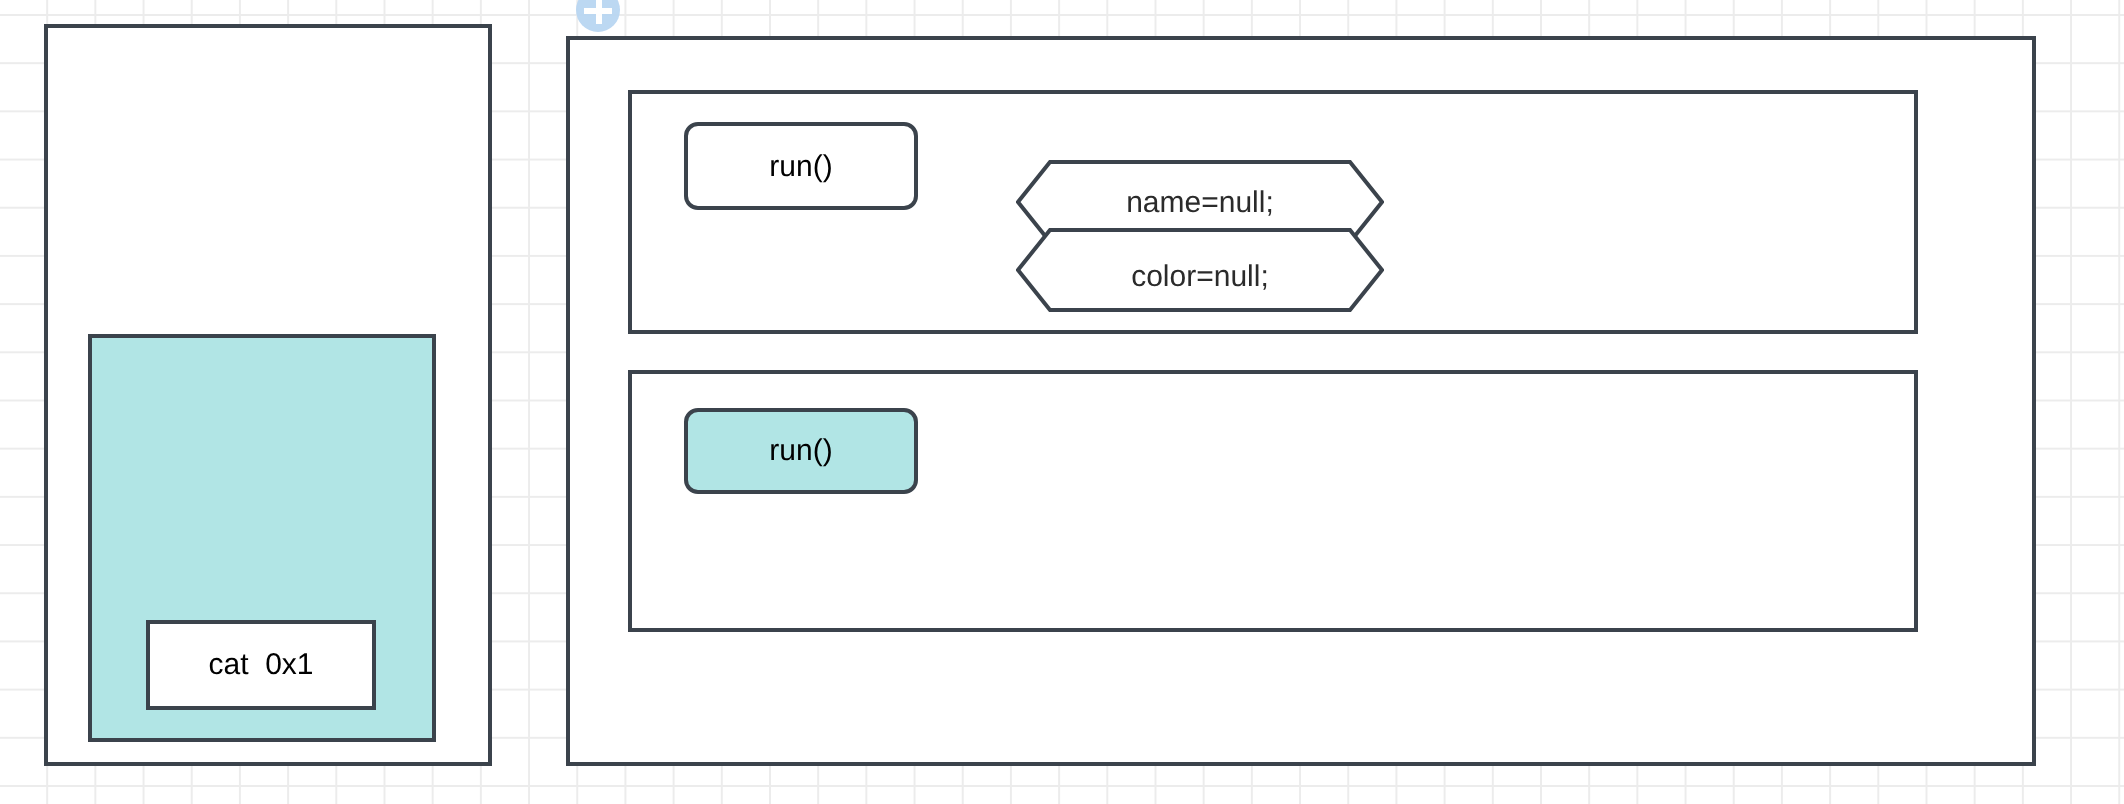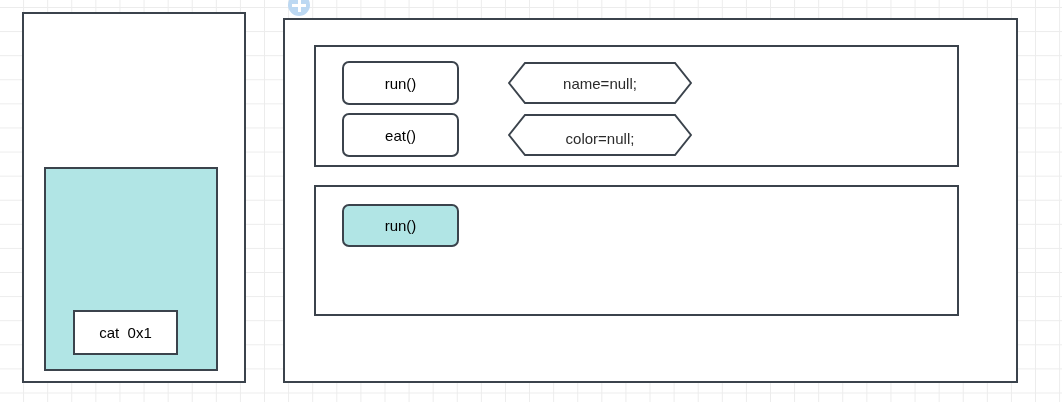--- a/index.html
+++ b/index.html
@@ -115,37 +115,34 @@
 <body>
 
 <div id="canvas">
 
   <div id="plus-handle"></div>
 
   <div class="rect" style="left:22px; top:12px; width:224px; height:371px;"></div>
 
   <div class="rect fill-teal" style="left:44px; top:167px; width:174px; height:204px;"></div>
 
-  <div class="boxlabel" style="left:73px; top:310px; width:105px; height:45px;">
+  <div class="boxlabel" style="left:73px; top:310px; width:115px; height:45px;">
     <span class="label">cat  0x1</span>
   </div>
 
   <div class="rect" style="left:283px; top:18px; width:735px; height:365px;"></div>
 
   <div class="rect" style="left:314px; top:45px; width:645px; height:122px;"></div>
 
   <div class="rounded" style="left:342px; top:61px; width:117px; height:44px;">
     <span class="label">run()</span>
   </div>
 
-  <div class="rounded" style="left:342px; top:113px; width:117px; height:44px;">
-    <span class="label">eat()</span>
-  </div>
 
-  <div class="hex" style="left:508px; top:62px; width:184px; height:42px;">
+  <div class="hex" style="left:508px; top:80px; width:184px; height:42px;">
     <svg width="184" height="42" viewBox="0 0 184 42">
       <polygon points="17,1 167,1 183,21 167,41 17,41 1,21" fill="#ffffff" stroke="#3b434c" stroke-width="2" stroke-linejoin="miter"></polygon>
     </svg>
     <span class="hexlabel">name=null;</span>
   </div>
 
   <div class="hex" style="left:508px; top:114px; width:184px; height:48px;">
     <svg width="184" height="42" viewBox="0 0 184 42">
       <polygon points="17,1 167,1 183,21 167,41 17,41 1,21" fill="#ffffff" stroke="#3b434c" stroke-width="2" stroke-linejoin="miter"></polygon>
     </svg>

